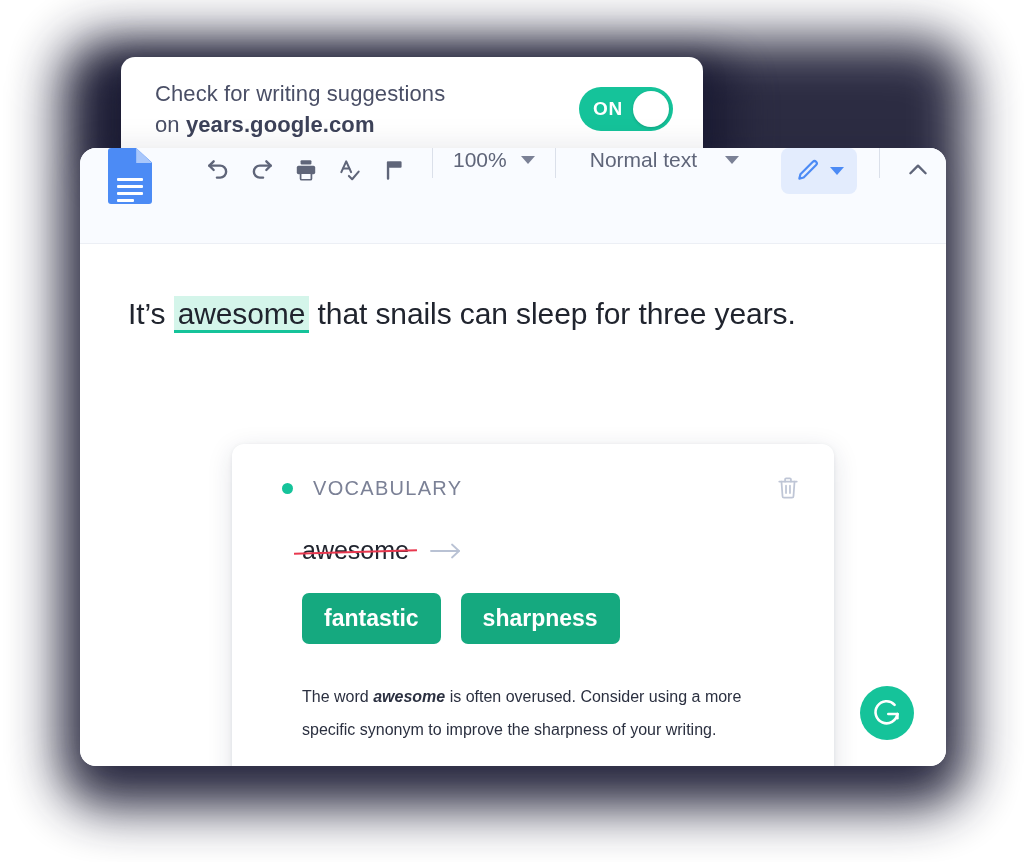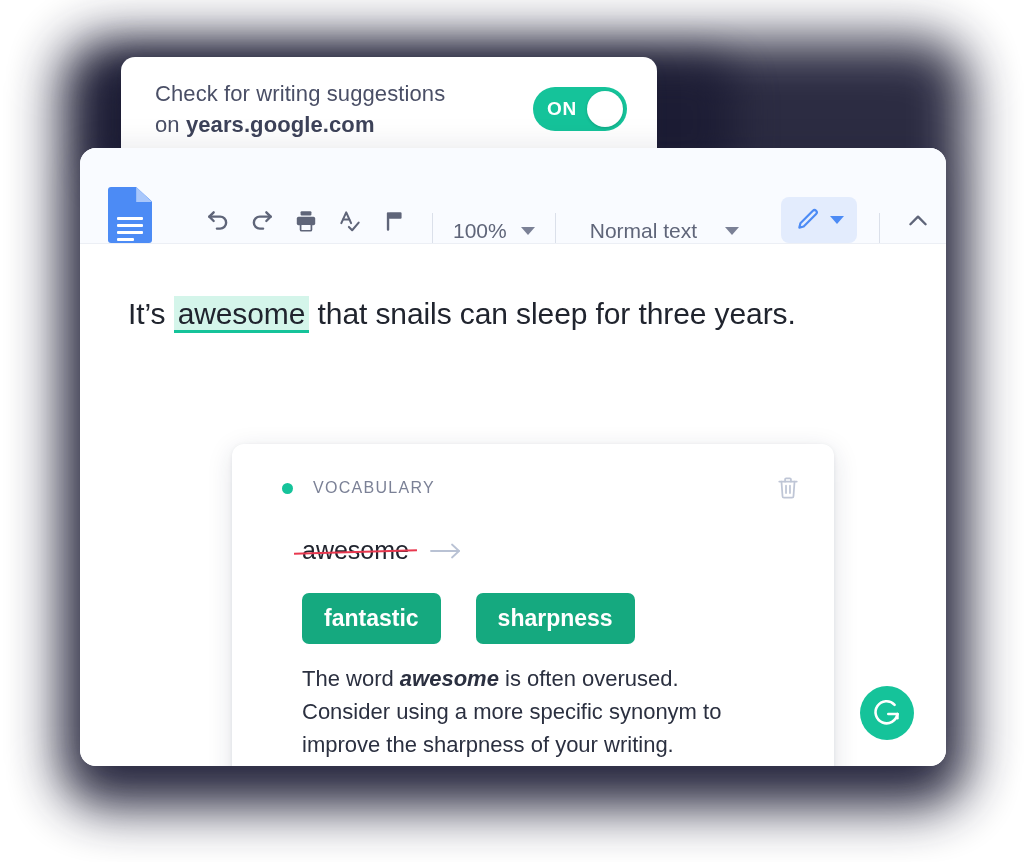--- a/index.html
+++ b/index.html
@@ -49,21 +49,21 @@
     border-radius: 50%;
     background: radial-gradient(closest-side, rgba(60,130,110,.34), rgba(60,130,110,0) 72%);
     filter: blur(22px);
   }
 
   
   .popup {
     position: absolute;
     left: 121px;
     top: 57px;
-    width: 536px;
+    width: 582px;
     height: 103px;
     background: #ffffff;
     border-radius: 14px 14px 4px 4px;
     display: flex;
     align-items: center;
     padding: 0 30px 0 34px;
     box-shadow: 0 6px 26px rgba(20,24,50,.16);
   }
   .popup-text {
     font-size: 22px;
@@ -122,21 +122,21 @@
     box-shadow: 0 10px 40px rgba(20,24,50,.18);
     overflow: hidden;
   }
 
   
   .toolbar {
     height: 96px;
     background: #f9fbff;
     border-bottom: 1px solid #eceff5;
     display: flex;
-    align-items: flex-end;
+    align-items: flex-start;
     padding: 0 26px 0 28px;
   }
 
   .docs-logo {
     width: 44px;
     height: 56px;
     position: relative;
     flex: none;
     margin-right: 44px;
   }
@@ -260,21 +260,21 @@
     height: 24px;
   }
   .dot {
     width: 11px; height: 11px;
     border-radius: 50%;
     background: #15c39a;
     flex: none;
     margin-right: 20px;
   }
   .cat {
-    font-size: 16px;
+    font-size: 20px;
     letter-spacing: 1.3px;
     color: #7b8196;
   }
   .trash {
     margin-left: auto;
     color: #bfc6d6;
     cursor: pointer;
     display: flex;
   }
 
@@ -296,40 +296,40 @@
     left: -8px; right: -8px;
     top: 52%;
     height: 2px;
     background: #e8384f;
     transform: rotate(-1.6deg);
   }
   .arrow { color: #b9c2d4; display: flex; }
 
   .chips {
     display: flex;
-    gap: 35px;
+    gap: 20px;
     margin-top: 28px;
     padding-left: 20px;
   }
   .chip {
     background: #15a97f;
     color: #ffffff;
     font-size: 23px;
     font-weight: bold;
     border-radius: 7px;
     padding: 12px 22px;
     border: none;
     cursor: pointer;
     font-family: "Liberation Sans", sans-serif;
   }
 
   .explain {
-    margin-top: 18px;
+    margin-top: 36px;
     padding-left: 20px;
-    font-size: 22px;
+    font-size: 16px;
     line-height: 33px;
     color: #2b3040;
     max-width: 470px;
   }
   .explain b { font-weight: bold; font-style: italic; }
 
   
   .fab {
     position: absolute;
     right: 32px;

